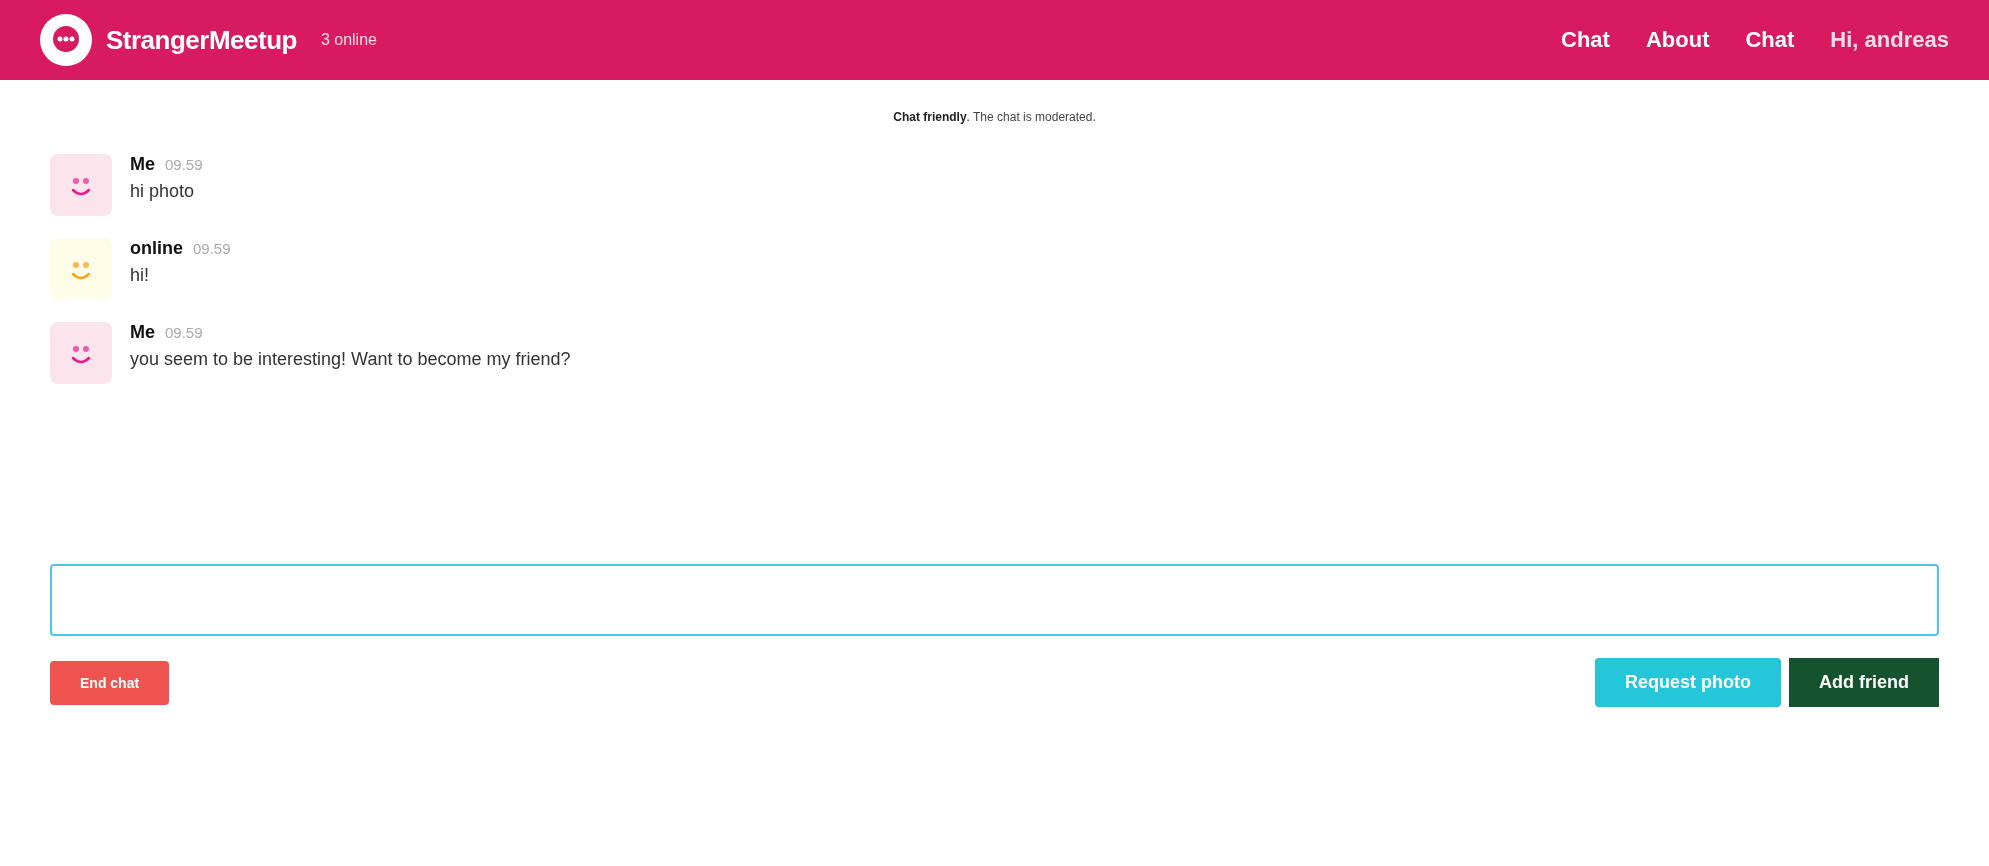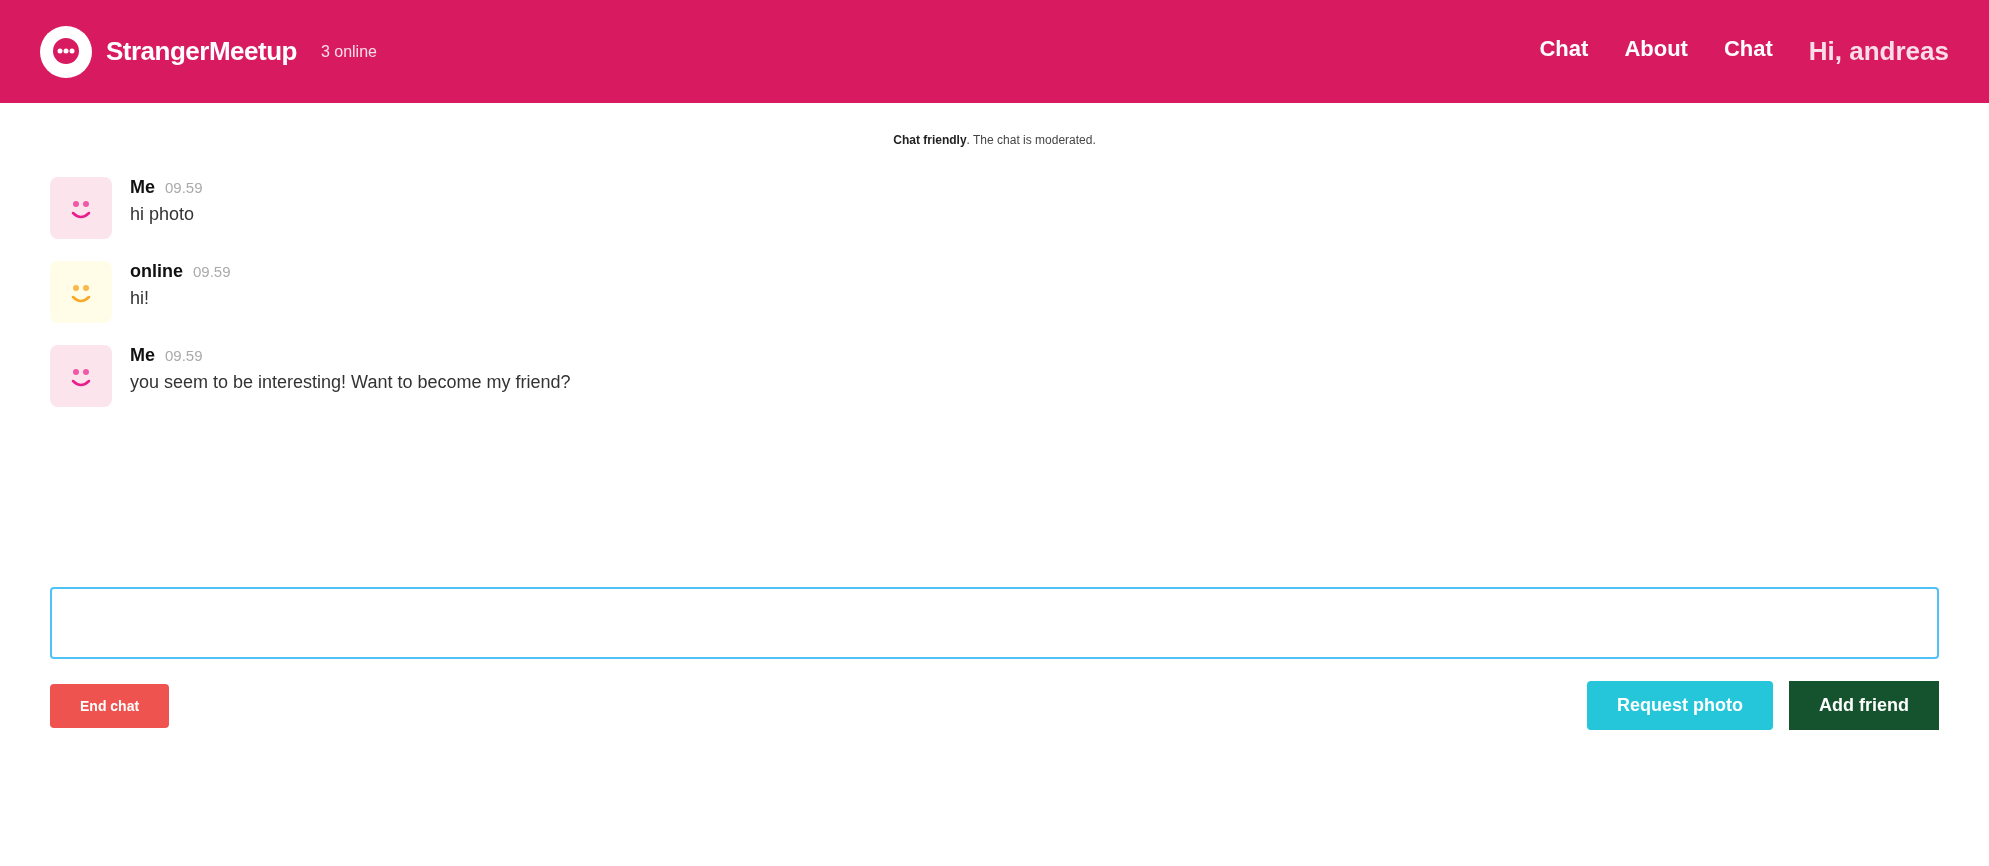--- a/index.html
+++ b/index.html
@@ -10,21 +10,21 @@
       color: #222;
       min-height: 866px;
     }
 
     
     header {
       background: #d81b60;
       display: flex;
       align-items: center;
       padding: 0 40px;
-      height: 103px;
+      height: 80px;
     }
 
     .logo-area {
       display: flex;
       align-items: center;
       gap: 14px;
       flex: 1;
     }
 
     .logo-icon {
@@ -64,21 +64,21 @@
 
     nav a {
       color: #fff;
       text-decoration: none;
       font-size: 22px;
       font-weight: 700;
     }
 
     .nav-greeting {
       color: rgba(255,255,255,0.85);
-      font-size: 26px;
+      font-size: 22px;
       font-weight: 400;
     }
 
     .nav-greeting span {
       font-weight: 700;
     }
 
     
     .main {
       padding: 30px 50px 30px 50px;
@@ -189,21 +189,21 @@
       border: none;
       border-radius: 4px;
       padding: 14px 30px;
       font-size: 14px;
       font-weight: 600;
       cursor: pointer;
     }
 
     .right-buttons {
       display: flex;
-      gap: 16px;
+      gap: 8px;
       padding-left: 8px;
     }
 
     .btn-request-photo {
       background: #26c6da;
       color: #fff;
       border: none;
       border-radius: 4px;
       padding: 14px 30px;
       font-size: 18px;

